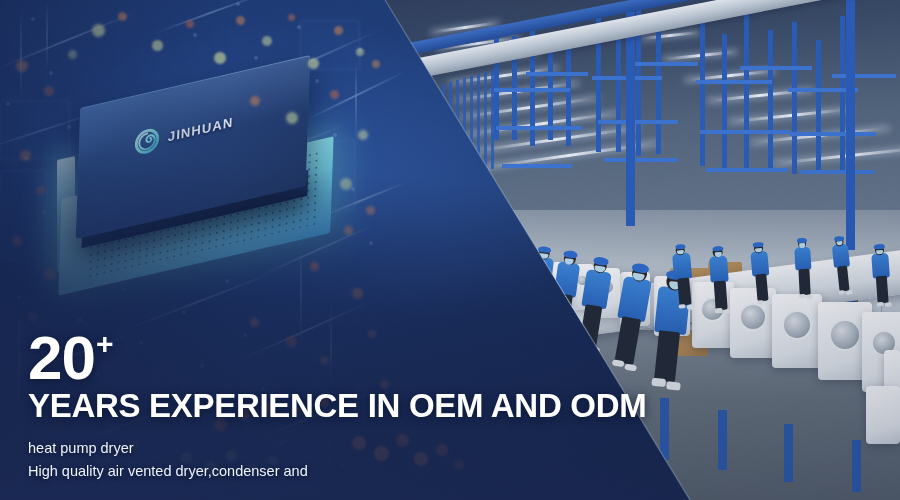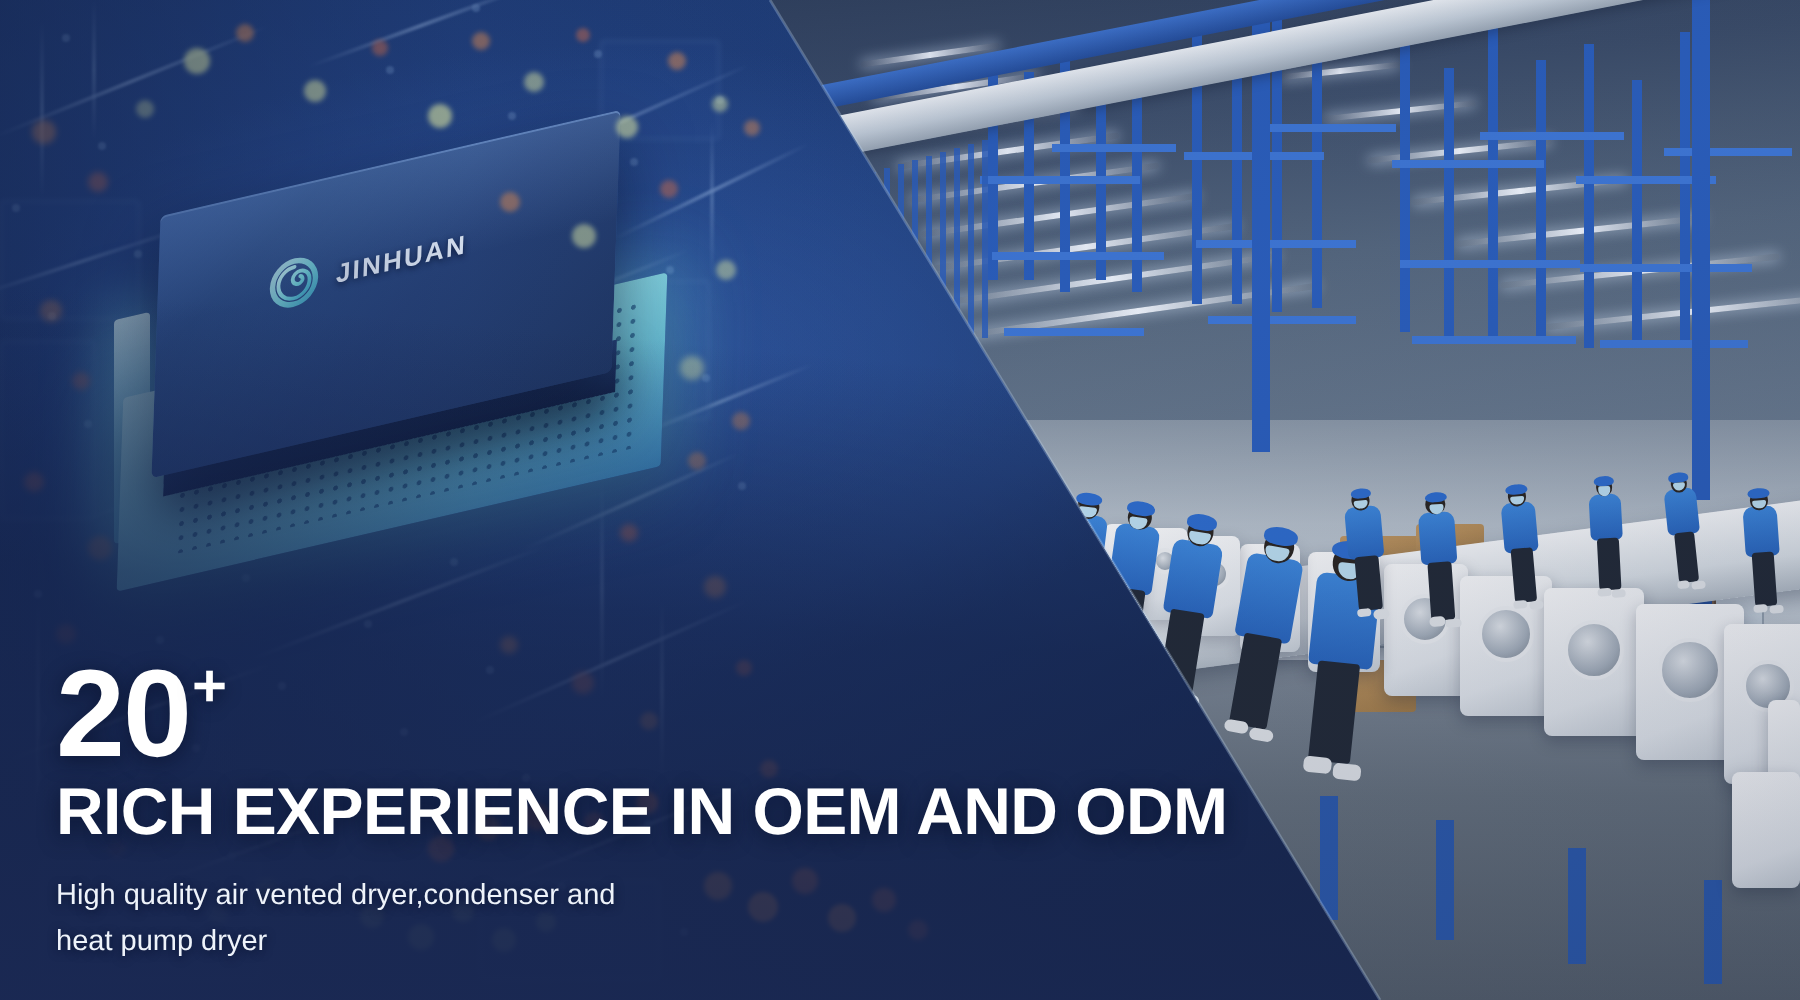--- a/index.html
+++ b/index.html
@@ -630,20 +630,20 @@
 
   <svg class="diag-edge" viewBox="0 0 900 500">
     <line x1="385" y1="0" x2="690" y2="500" stroke="rgba(190,215,245,.30)" stroke-width="1.4"></line>
   </svg>
 
   <div class="copy">
     <div class="line-num">
       <span class="num">20</span>
       <span class="plus">+</span>
     </div>
-    <div class="headline2">RICH EXPERIENCE IN OEM AND ODM</div>
+    <div class="headline2">YEARS EXPERIENCE IN OEM AND ODM</div>
     <div class="subcopy">
+      <div>heat pump dryer</div>
       <div>High quality air vented dryer,condenser and</div>
-      <div>heat pump dryer</div>
     </div>
   </div>
 
 </div>
 
 </body></html>

